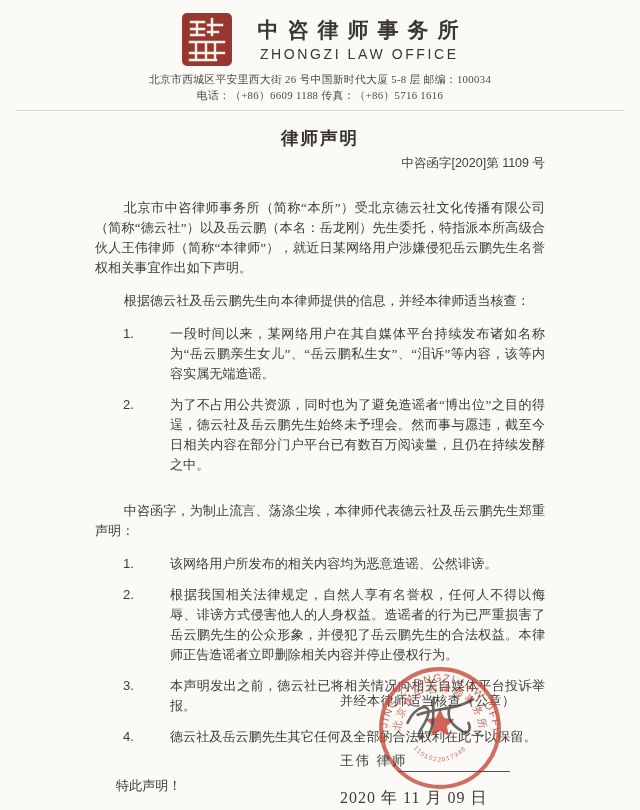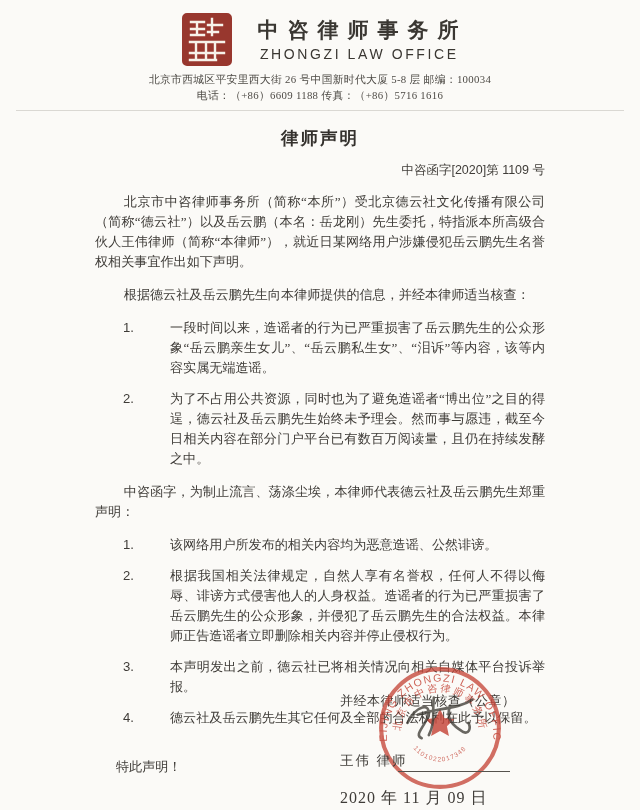--- a/index.html
+++ b/index.html
@@ -15,24 +15,24 @@
   .logo{width:50px;height:53px;flex:none;}
   .brand-names{display:flex;flex-direction:column;align-items:center;}
   .brand-cn{font-size:21px;color:#3a3732;letter-spacing:9px;margin-right:-9px;font-weight:600;}
   .brand-en{font-family:"Liberation Sans","DejaVu Sans",sans-serif;font-size:14px;color:#3a3732;
             letter-spacing:2.6px;margin-right:-2.6px;margin-top:2px;}
   .addr{margin-top:3px;font-size:10.8px;line-height:16px;color:#4d4a45;letter-spacing:.3px;}
   .header-rule{border:none;border-top:1px solid #dad8d3;margin:7px 16px 0;}
   
   .doc-title{margin-top:15px;text-align:center;font-family:"Liberation Sans","DejaVu Sans",sans-serif;
              font-weight:700;font-size:17.5px;letter-spacing:2px;color:#34312d;}
-  .ref-no{margin-top:12px;padding-right:95px;text-align:right;
+  .ref-no{margin-top:5px;padding-right:95px;text-align:right;
           font-family:"Liberation Sans","DejaVu Sans",sans-serif;font-size:12.5px;color:#403d39;}
   .body{margin:0 95px;font-size:13.1px;line-height:20px;text-align:justify;}
-  .para{text-indent:2.2em;margin-top:13px;}
+  .para{text-indent:2.2em;margin-top:26px;}
   .lead{margin-top:9px;}
   .num-item{display:flex;margin-top:11px;}
   .num-item .no{flex:none;width:47px;margin-left:28px;font-family:"Liberation Sans","DejaVu Sans",sans-serif;}
   .num-item .txt{flex:1;text-align:justify;}
   .closing{text-indent:1.6em;margin-top:29px;}
   
   .sig-office{position:absolute;left:340px;top:692px;font-size:13px;letter-spacing:.5px;}
   .sig-lawyer{position:absolute;left:340px;top:752px;font-size:13.5px;letter-spacing:2px;}
   .sig-underline{position:absolute;left:398px;top:755px;width:112px;height:16px;
                  border-bottom:1.2px solid #55524d;}
@@ -69,21 +69,21 @@
 
   <div class="doc-title">律师声明</div>
   <div class="ref-no">中咨函字[2020]第 1109 号</div>
 
   <div class="body">
     <p class="para">北京市中咨律师事务所（简称“本所”）受北京德云社文化传播有限公司（简称“德云社”）以及岳云鹏（本名：岳龙刚）先生委托，特指派本所高级合伙人王伟律师（简称“本律师”），就近日某网络用户涉嫌侵犯岳云鹏先生名誉权相关事宜作出如下声明。</p>
     <p class="para lead">根据德云社及岳云鹏先生向本律师提供的信息，并经本律师适当核查：</p>
 
     <div class="num-item">
       <span class="no">1.</span>
-      <span class="txt">一段时间以来，造谣者的行为已严重损害了岳云鹏先生的公众形象“岳云鹏亲生女儿”、“岳云鹏私生女”、“泪诉”等内容，该等内容实属无端造谣。</span>
+      <span class="txt">一段时间以来，某网络用户在其自媒体平台持续发布诸如名称为“岳云鹏亲生女儿”、“岳云鹏私生女”、“泪诉”等内容，该等内容实属无端造谣。</span>
     </div>
     <div class="num-item">
       <span class="no">2.</span>
       <span class="txt">为了不占用公共资源，同时也为了避免造谣者“博出位”之目的得逞，德云社及岳云鹏先生始终未予理会。然而事与愿违，截至今日相关内容在部分门户平台已有数百万阅读量，且仍在持续发酵之中。</span>
     </div>
 
     <p class="para">中咨函字，为制止流言、荡涤尘埃，本律师代表德云社及岳云鹏先生郑重声明：</p>
 
     <div class="num-item">
       <span class="no">1.</span>

